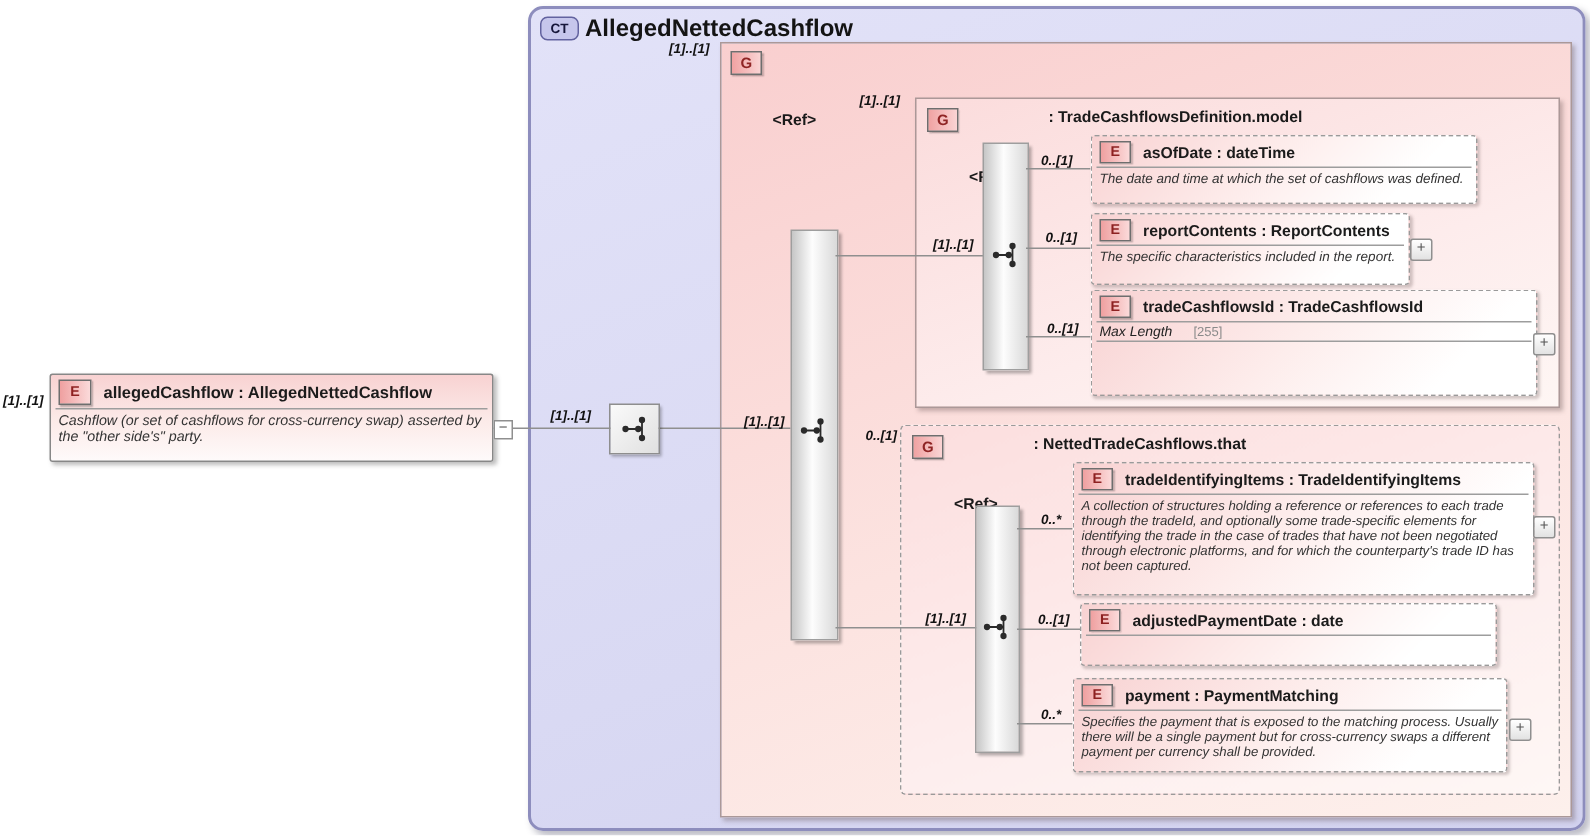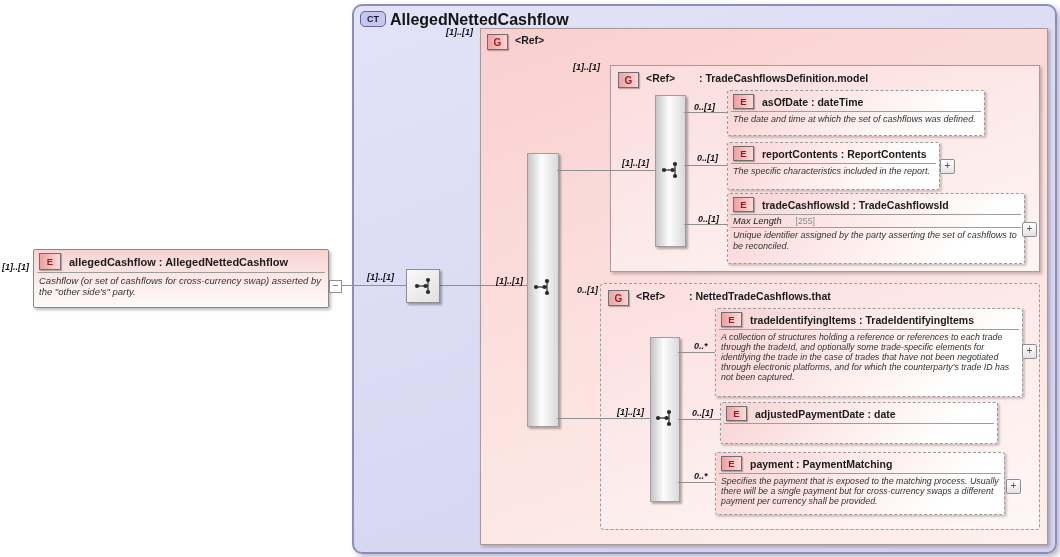--- a/index.html
+++ b/index.html
@@ -28,21 +28,21 @@
   
   .gbox{position:absolute;border:1px solid #ab9898;
     box-shadow:2px 2px 3px rgba(90,70,70,0.35);}
   .gbox.dashed{border:1px dashed #9a9a9a;border-radius:4px;box-shadow:none;}
   .ghead{position:absolute;display:flex;align-items:flex-start;}
   .badge{border:1px solid #6e6e6e;display:flex;align-items:center;
     justify-content:center;font-weight:bold;box-shadow:1px 1px 1px rgba(0,0,0,0.25);}
   .badge-g{width:19px;height:14px;background:linear-gradient(to right,#f0a2a2,#fad4d4);
     color:#8f2424;font-size:10px;}
   .g-name{font-weight:bold;font-size:10.5px;color:#1a1a1a;margin-left:7px;
-    min-width:41px;white-space:nowrap;}
+    min-width:41px;white-space:nowrap;margin-top:40px;}
   .g-type{font-weight:bold;font-size:10.5px;color:#1a1a1a;margin-left:12px;
     line-height:1.25;}
   .wraphard{width:198px;word-break:break-all;}
 
   
   .ebox{position:absolute;border:1px dashed #9a9a9a;border-radius:3px;
     background:linear-gradient(135deg,#f8d2d2 0%,#fdeceb 45%,#ffffff 80%);
     overflow:hidden;box-shadow:1.5px 1.5px 2px rgba(110,90,90,0.3);}
   .ebox.solid{border:1px solid #878787;border-radius:2px;
     background:linear-gradient(to bottom,#f8d2d2 0%,#fcebe9 55%,#fefafa 100%);
@@ -183,21 +183,20 @@
     <div class="ehead">
       <span class="badge badge-e">E</span>
       <span class="etitle">tradeCashflowsId : TradeCashflowsId</span>
     </div>
     <div class="sep"></div>
     <div class="facet-row">
       <span class="facet-name">Max Length</span>
       <span class="facet-val">[255]</span>
     </div>
     <div class="sep"></div>
-    <div class="desc">Unique identifier assigned by the party asserting the set of cashflows to be reconciled.</div>
   </div>
   <div class="plusbox" style="left:1022px;top:222px;">+</div>
 
   <span class="card" style="left:577px;top:285px;">0..[1]</span>
   <div class="gbox dashed" style="left:600px;top:283px;width:438px;height:245px;background:linear-gradient(160deg,#fcdede 0%,#fdeeee 60%,#fef7f5 100%);">
     <div class="ghead" style="left:7px;top:6px;">
       <span class="badge badge-g">G</span>
       <span class="g-name">&lt;Ref&gt;</span>
       <span class="g-type">: NettedTradeCashflows.that</span>
     </div>

